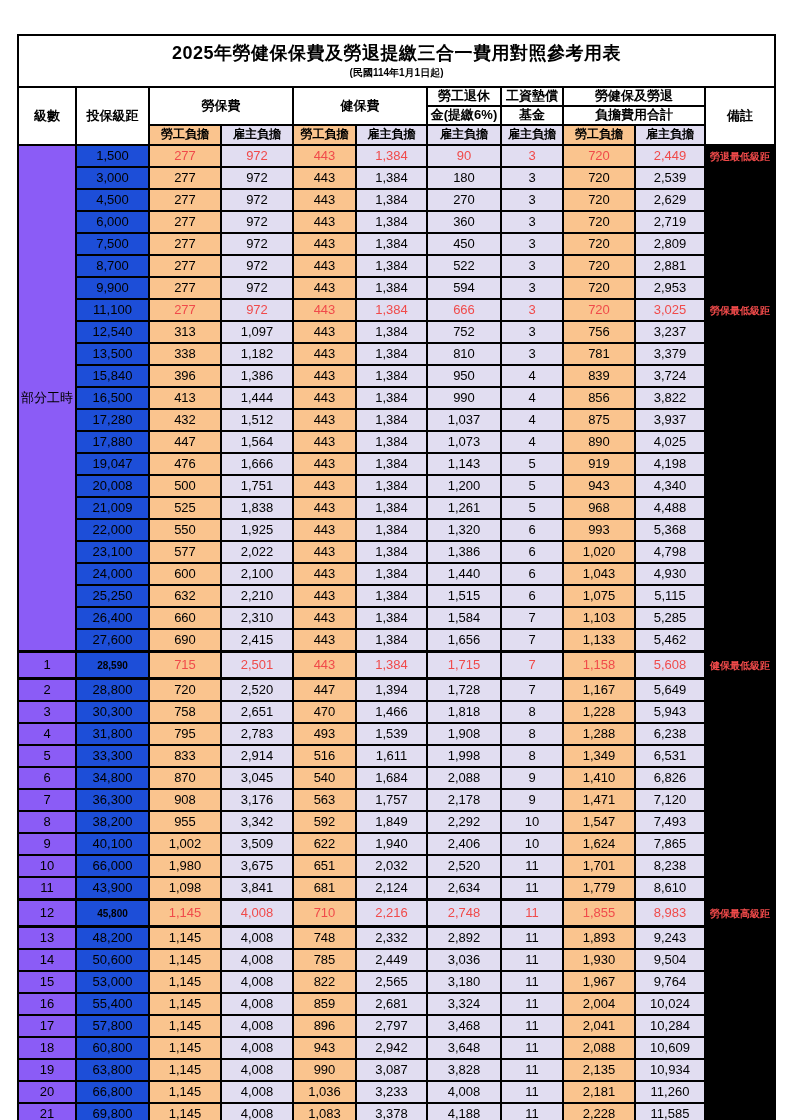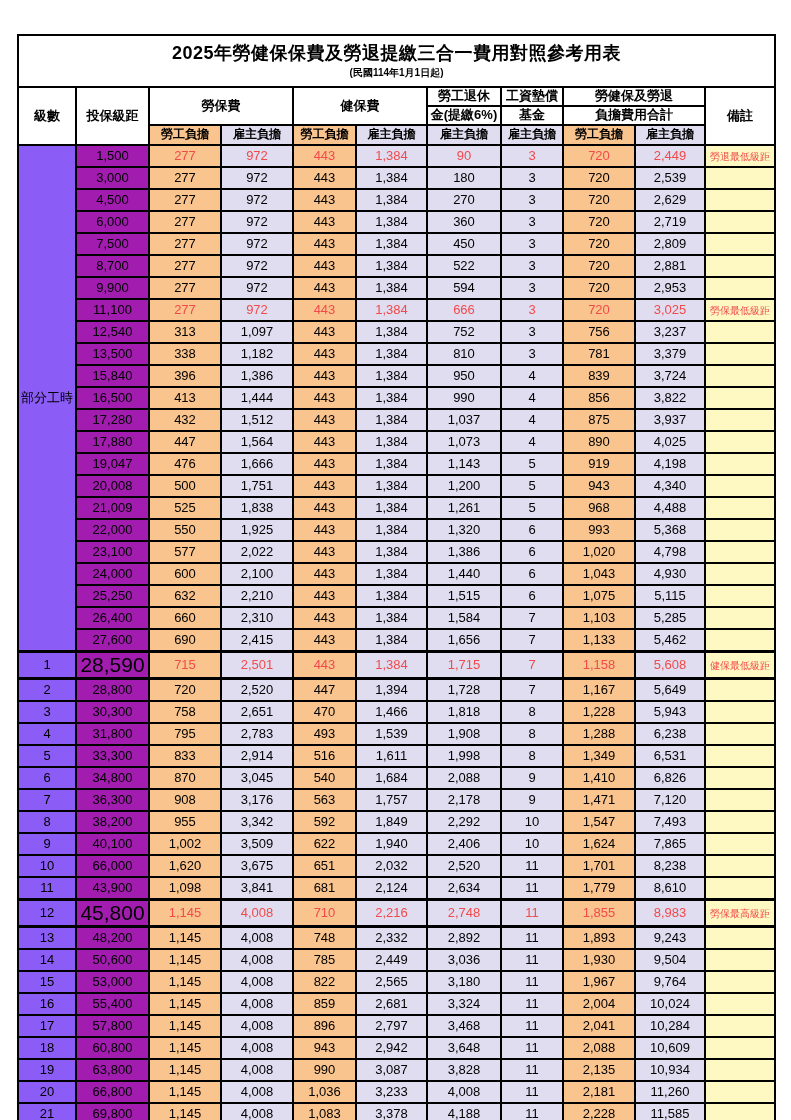--- a/index.html
+++ b/index.html
@@ -41,27 +41,27 @@
 
   thead th{font-weight:bold;background:#fff;}
   tr.h1 th,tr.h2 th{height:17px;font-size:13px;}
   tr.h3 th{height:18px;font-size:12px;}
   th.employee{background:var(--employee-bg);}
   th.employer{background:var(--employer-bg);text-align:center;}
 
   tbody td{height:20px;}
   td.level-cell{background:#8b5cf6;}
   td.part-time-cell{font-size:13px;}
-  td.bracket-cell{background:#a21caf;}
+  td.bracket-cell{background:#1d4ed8;}
   td.value-cell.employee{background:var(--employee-bg);}
   td.value-cell.employer{background:var(--employer-bg);}
-  td.remark-cell{font-size:10px;font-weight:normal;color:var(--red);background:#fef9c3;}
+  td.remark-cell{font-size:10px;font-weight:bold;color:var(--red);background:#000000;}
   tr.red-row td.value-cell{color:var(--red);}
   tr.emph-row td{height:24px;border-top-width:3px;border-bottom-width:3px;}
-  tr.emph-row td.bracket-cell{font-weight:normal;font-size:21px;}
+  tr.emph-row td.bracket-cell{font-weight:bold;font-size:10px;}
 </style>
 </head>
 <body>
 
 <div class="page">
   <table>
     <colgroup>
       <col class="c-level">
         <col class="c-bracket">
       <col class="c-li-emp">
@@ -498,21 +498,21 @@
           <td class="value-cell employer">1,940</td>
           <td class="value-cell employer">2,406</td>
           <td class="value-cell employer">10</td>
           <td class="value-cell employee">1,624</td>
           <td class="value-cell employer">7,865</td>
           <td class="remark-cell"></td>
         </tr>
         <tr>
           <td class="level-cell">10</td>
           <td class="bracket-cell">66,000</td>
-          <td class="value-cell employee">1,620</td>
+          <td class="value-cell employee">1,980</td>
           <td class="value-cell employer">3,675</td>
           <td class="value-cell employee">651</td>
           <td class="value-cell employer">2,032</td>
           <td class="value-cell employer">2,520</td>
           <td class="value-cell employer">11</td>
           <td class="value-cell employee">1,701</td>
           <td class="value-cell employer">8,238</td>
           <td class="remark-cell"></td>
         </tr>
         <tr>

